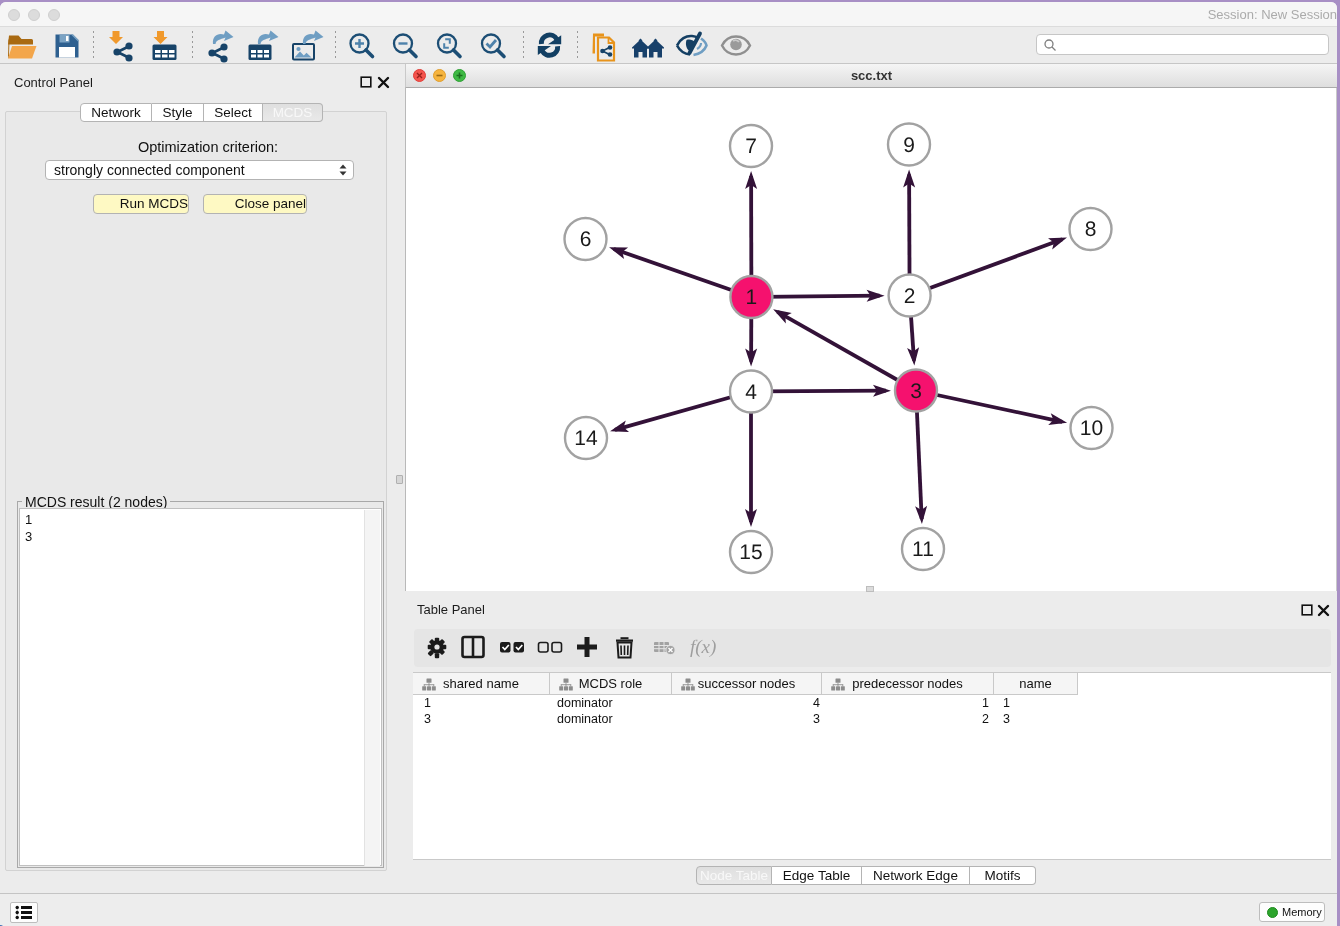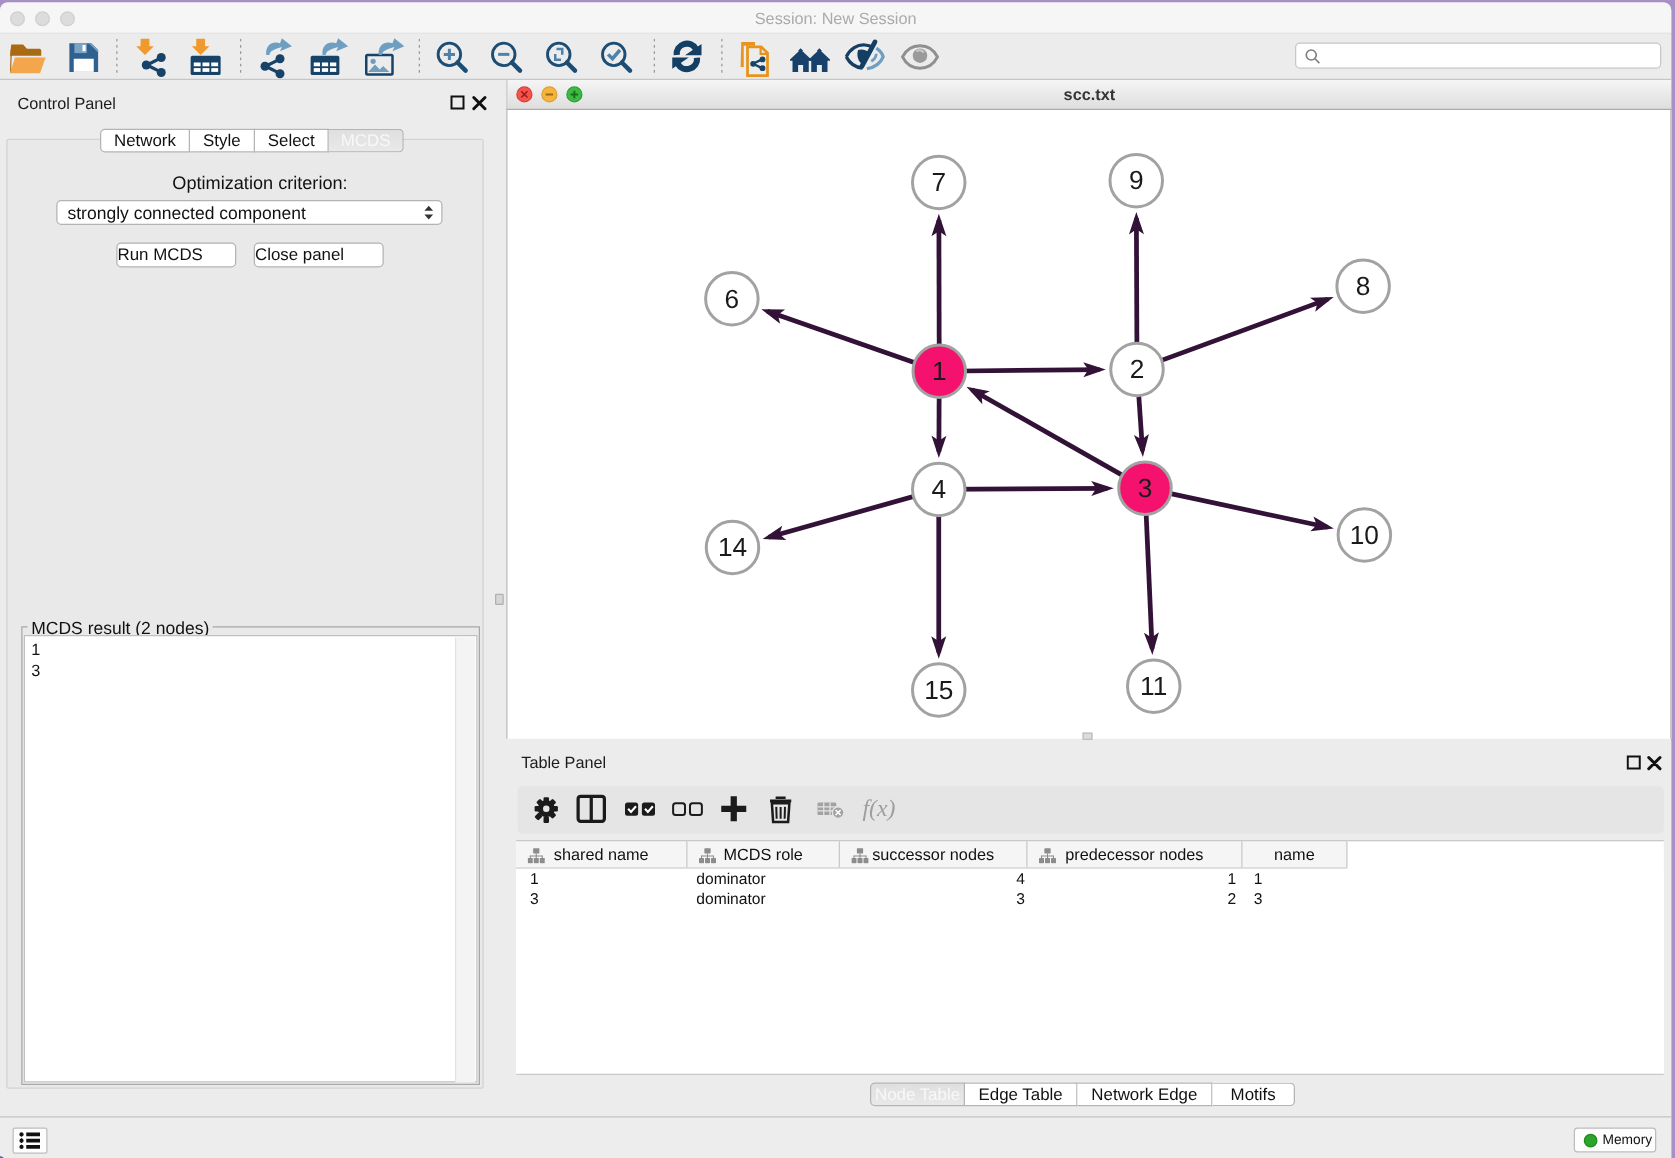--- a/index.html
+++ b/index.html
@@ -9,21 +9,21 @@
     position:absolute; left:0; top:2px; width:1337px; height:924px;
     background:#ececec; border-radius:6px 6px 0 0;
   }
   #titlebar {
     position:absolute; left:0; top:0; width:100%; height:25px;
     background:#f6f6f6; border-radius:6px 6px 0 0;
     border-bottom:1px solid #dcdcdc;
   }
   .tl { position:absolute; top:7px; width:12px; height:12px; border-radius:50%;
         background:#dcdcdc; border:1px solid #cfcfcf; }
-  #apptitle { position:absolute; top:5px; left:0; width:100%; text-align:center;
+  #apptitle { position:absolute; top:5px; left:0; width:100%; text-align:right;
     color:#ababab; font-size:13px; }
   #toolbar { position:absolute; left:0; top:26px; width:100%; height:36px;
     background:#ececec; border-bottom:1px solid #c6c6c6; }
   .vsep { position:absolute; top:3px; height:30px; width:1px;
     background-image:linear-gradient(#999 40%, rgba(0,0,0,0) 0%);
     background-size:1px 5px; background-repeat:repeat-y; }
   
   #cpanel { position:absolute; left:0; top:62px; width:392px; height:829px; background:#ececec; }
   #cptitle { position:absolute; left:14px; top:11px; font-size:13px; color:#1c1c1c; }
   .tabrow { position:absolute; display:flex; }
@@ -32,23 +32,23 @@
   .tab.first { border-left:1px solid #b4b4b4; border-radius:4px 0 0 4px; }
   .tab.last { border-radius:0 4px 4px 0; }
   .tab.sel { background:linear-gradient(#dfdfdf,#e9e9e9); color:#f8f8f8; }
   #cpsub { position:absolute; left:5px; top:47px; width:382px; height:760px;
     background:#e9e9e9; border:1px solid #d2d2d2; border-radius:2px; }
   #optlabel { position:absolute; left:17px; top:75px; width:382px; text-align:center;
     font-size:14.5px; color:#111; }
   #combo { position:absolute; left:45px; top:96px; width:309px; height:20px;
     background:#fff; border:1px solid #b3b3b3; border-radius:4px;
     font-size:14px; color:#111; line-height:18px; padding-left:8px; }
-  .btn { position:absolute; top:130px; height:20px; background:#ffffff;
+  .btn { position:absolute; top:130px; height:20px; background:#fef9c3;
     border:1px solid #b3b3b3; border-radius:4px; font-size:13.5px; color:#111;
-    text-align:left; line-height:18px; }
+    text-align:right; line-height:18px; }
   #groupbox { position:absolute; left:17px; top:437px; width:367px; height:367px;
     border:1px solid #a8a8a8; }
   #grouplegend { position:absolute; left:4px; top:-8px; background:#e9e9e9;
     padding:0 3px; font-size:14px; color:#111; }
   #resultarea { position:absolute; left:1px; top:6px; width:363px; height:358px;
     background:#fff; border:1px solid #c0c0c0; font-size:13px; color:#111; }
   #resultscroll { position:absolute; right:1px; top:1px; width:16px; height:356px;
     background:#f4f4f4; border-left:1px solid #e2e2e2; }
   
   #netwin { position:absolute; left:405px; top:62px; width:932px; height:527px; }

